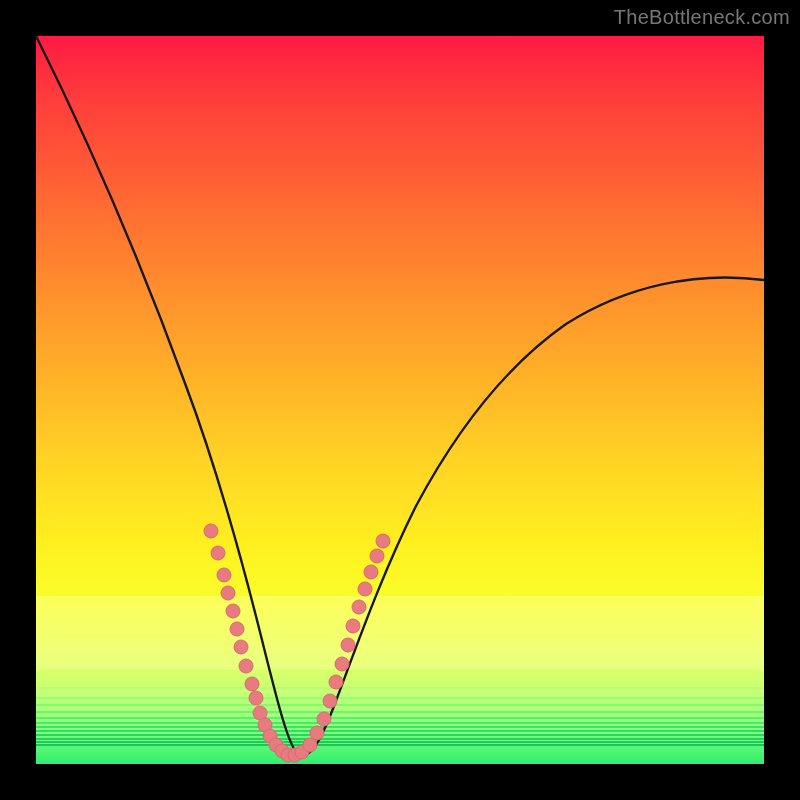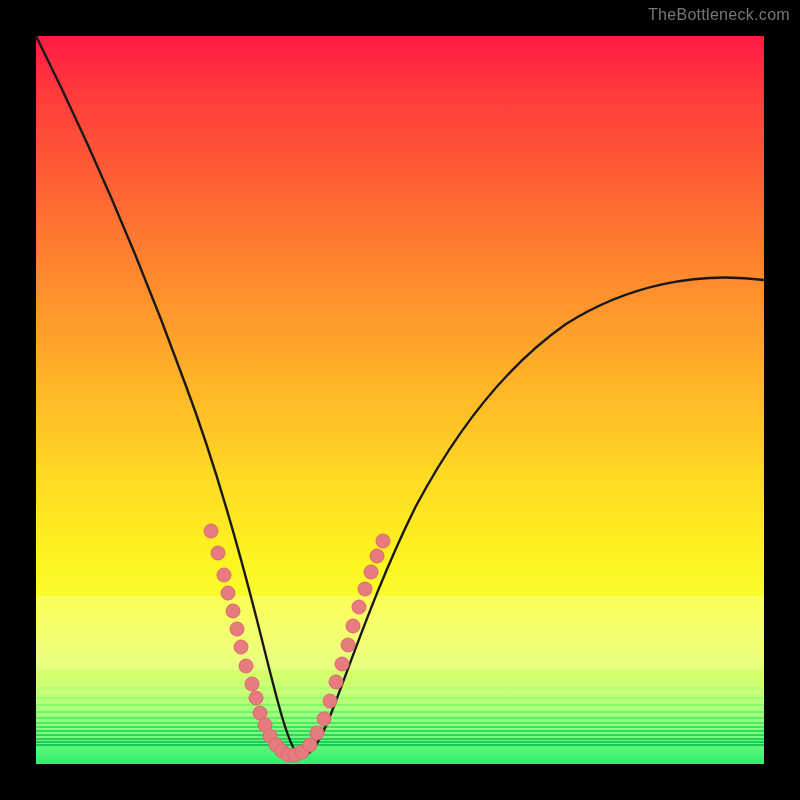--- a/index.html
+++ b/index.html
@@ -59,21 +59,21 @@
     top: 0;
     width: 728px;
     height: 728px;
     overflow: visible;
   }
   .watermark {
     position: absolute;
     top: 6px;
     right: 10px;
     color: #777;
-    font-size: 16px;
+    font-size: 20px;
     font-weight: 500;
     letter-spacing: 0.3px;
     user-select: none;
   }
 </style>
 </head>
 <body>
 
 <div class="frame">
   <div class="plot-area">

